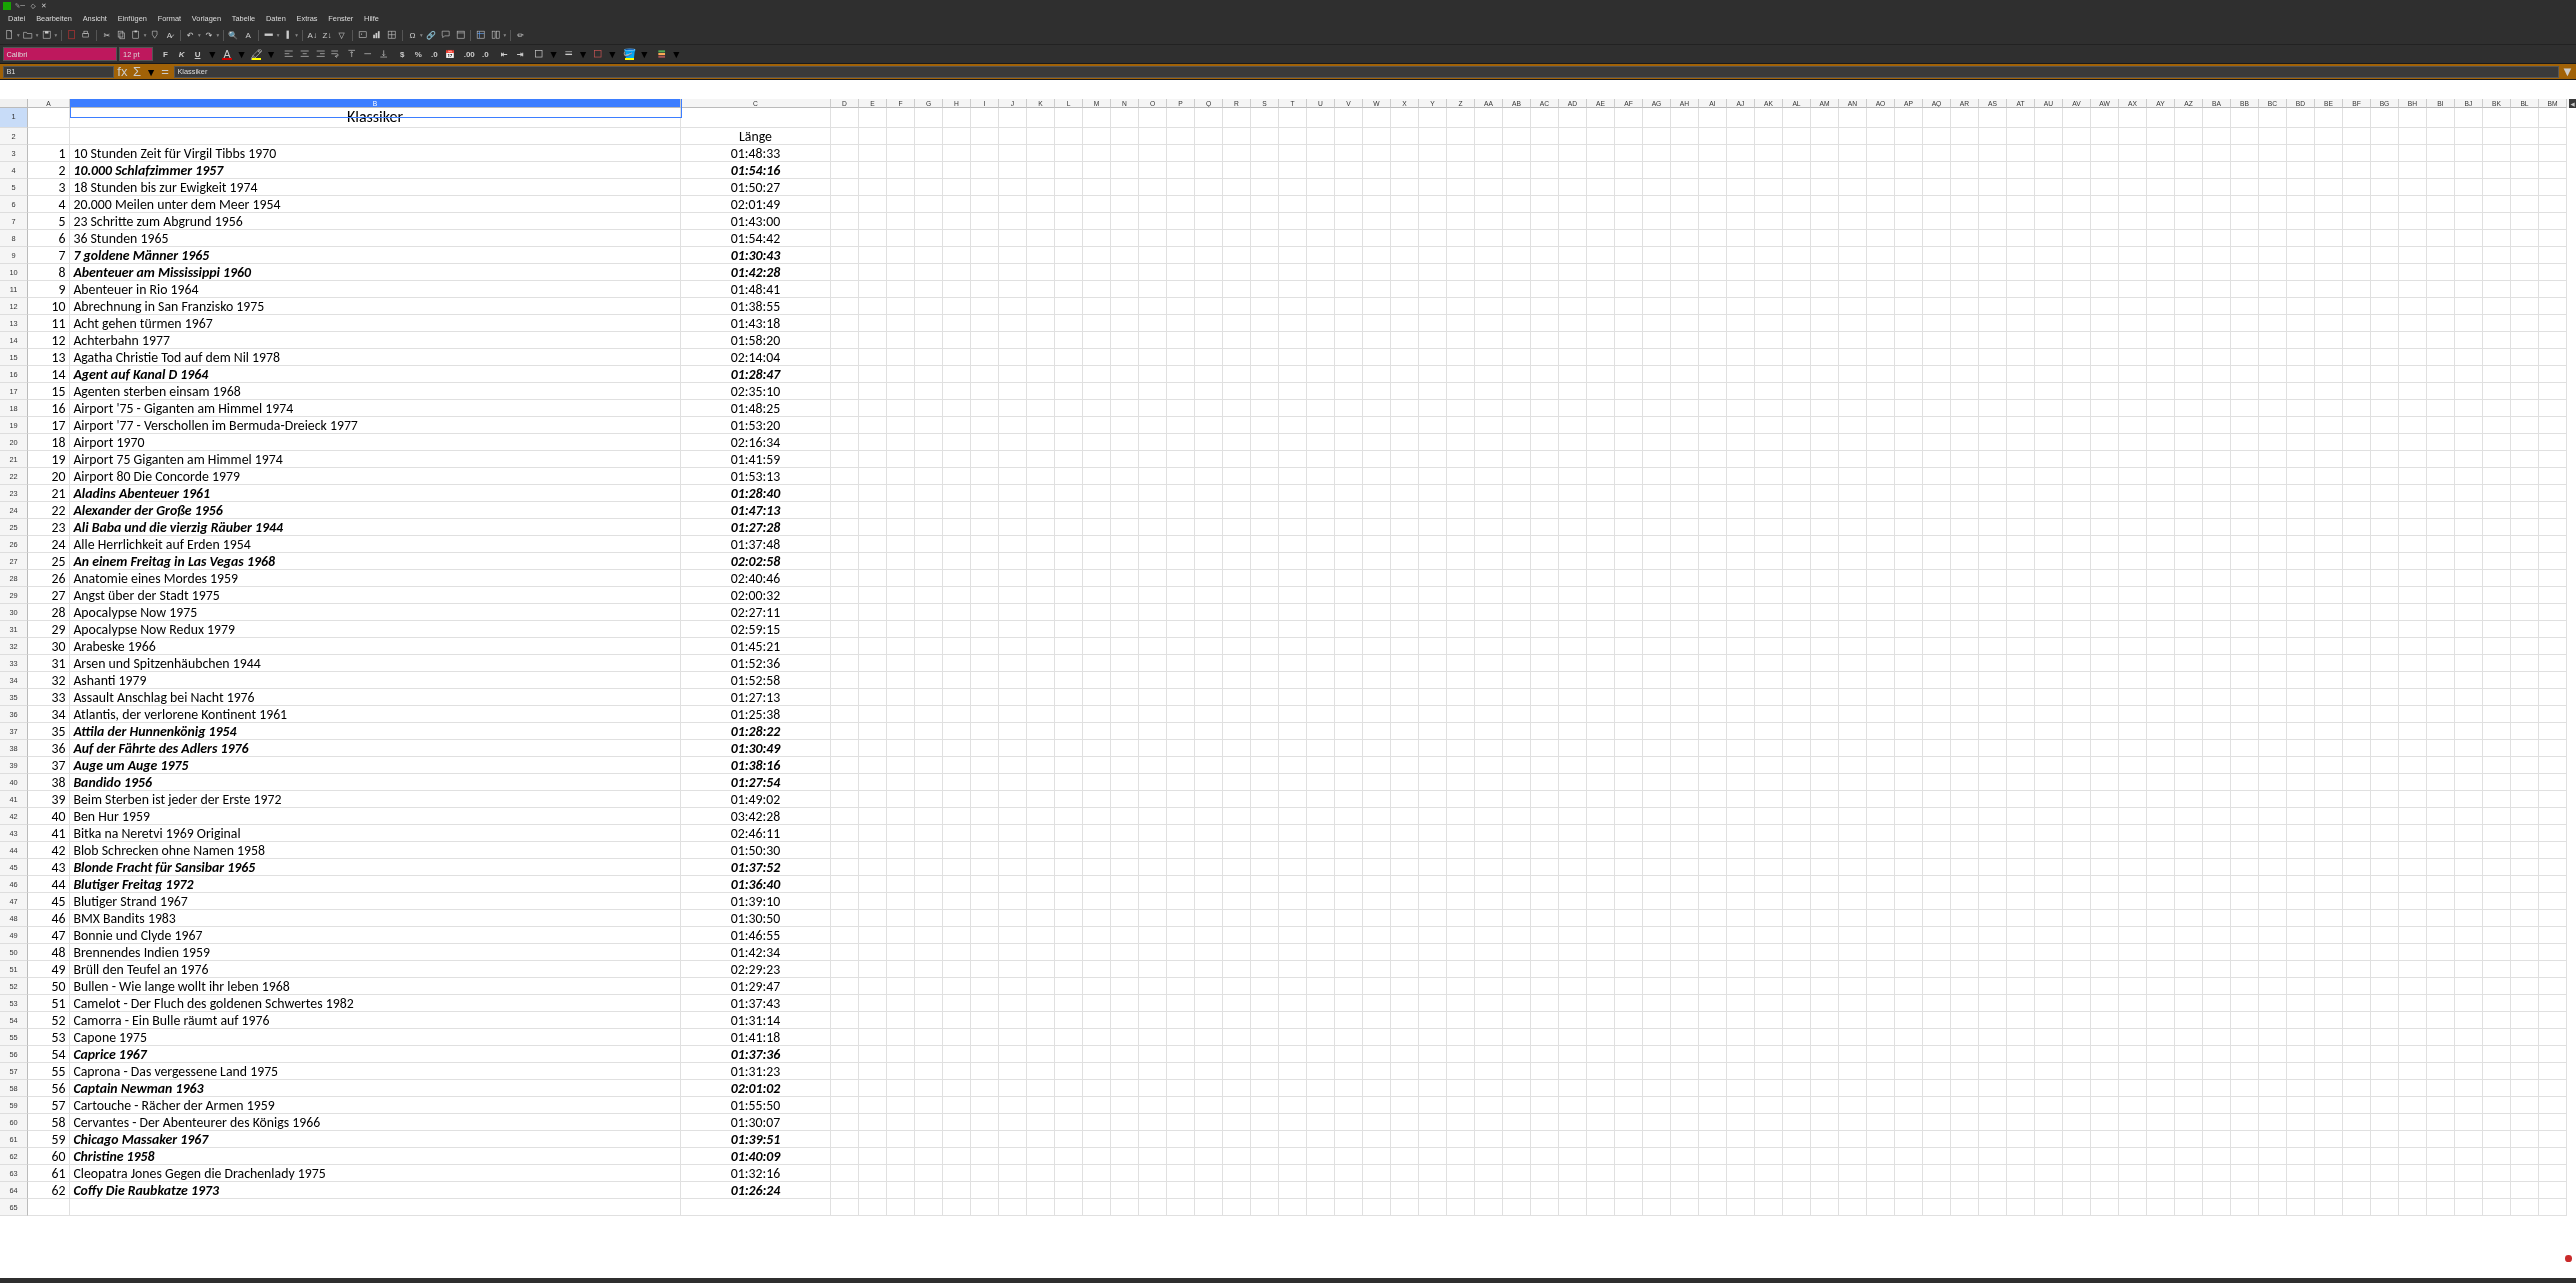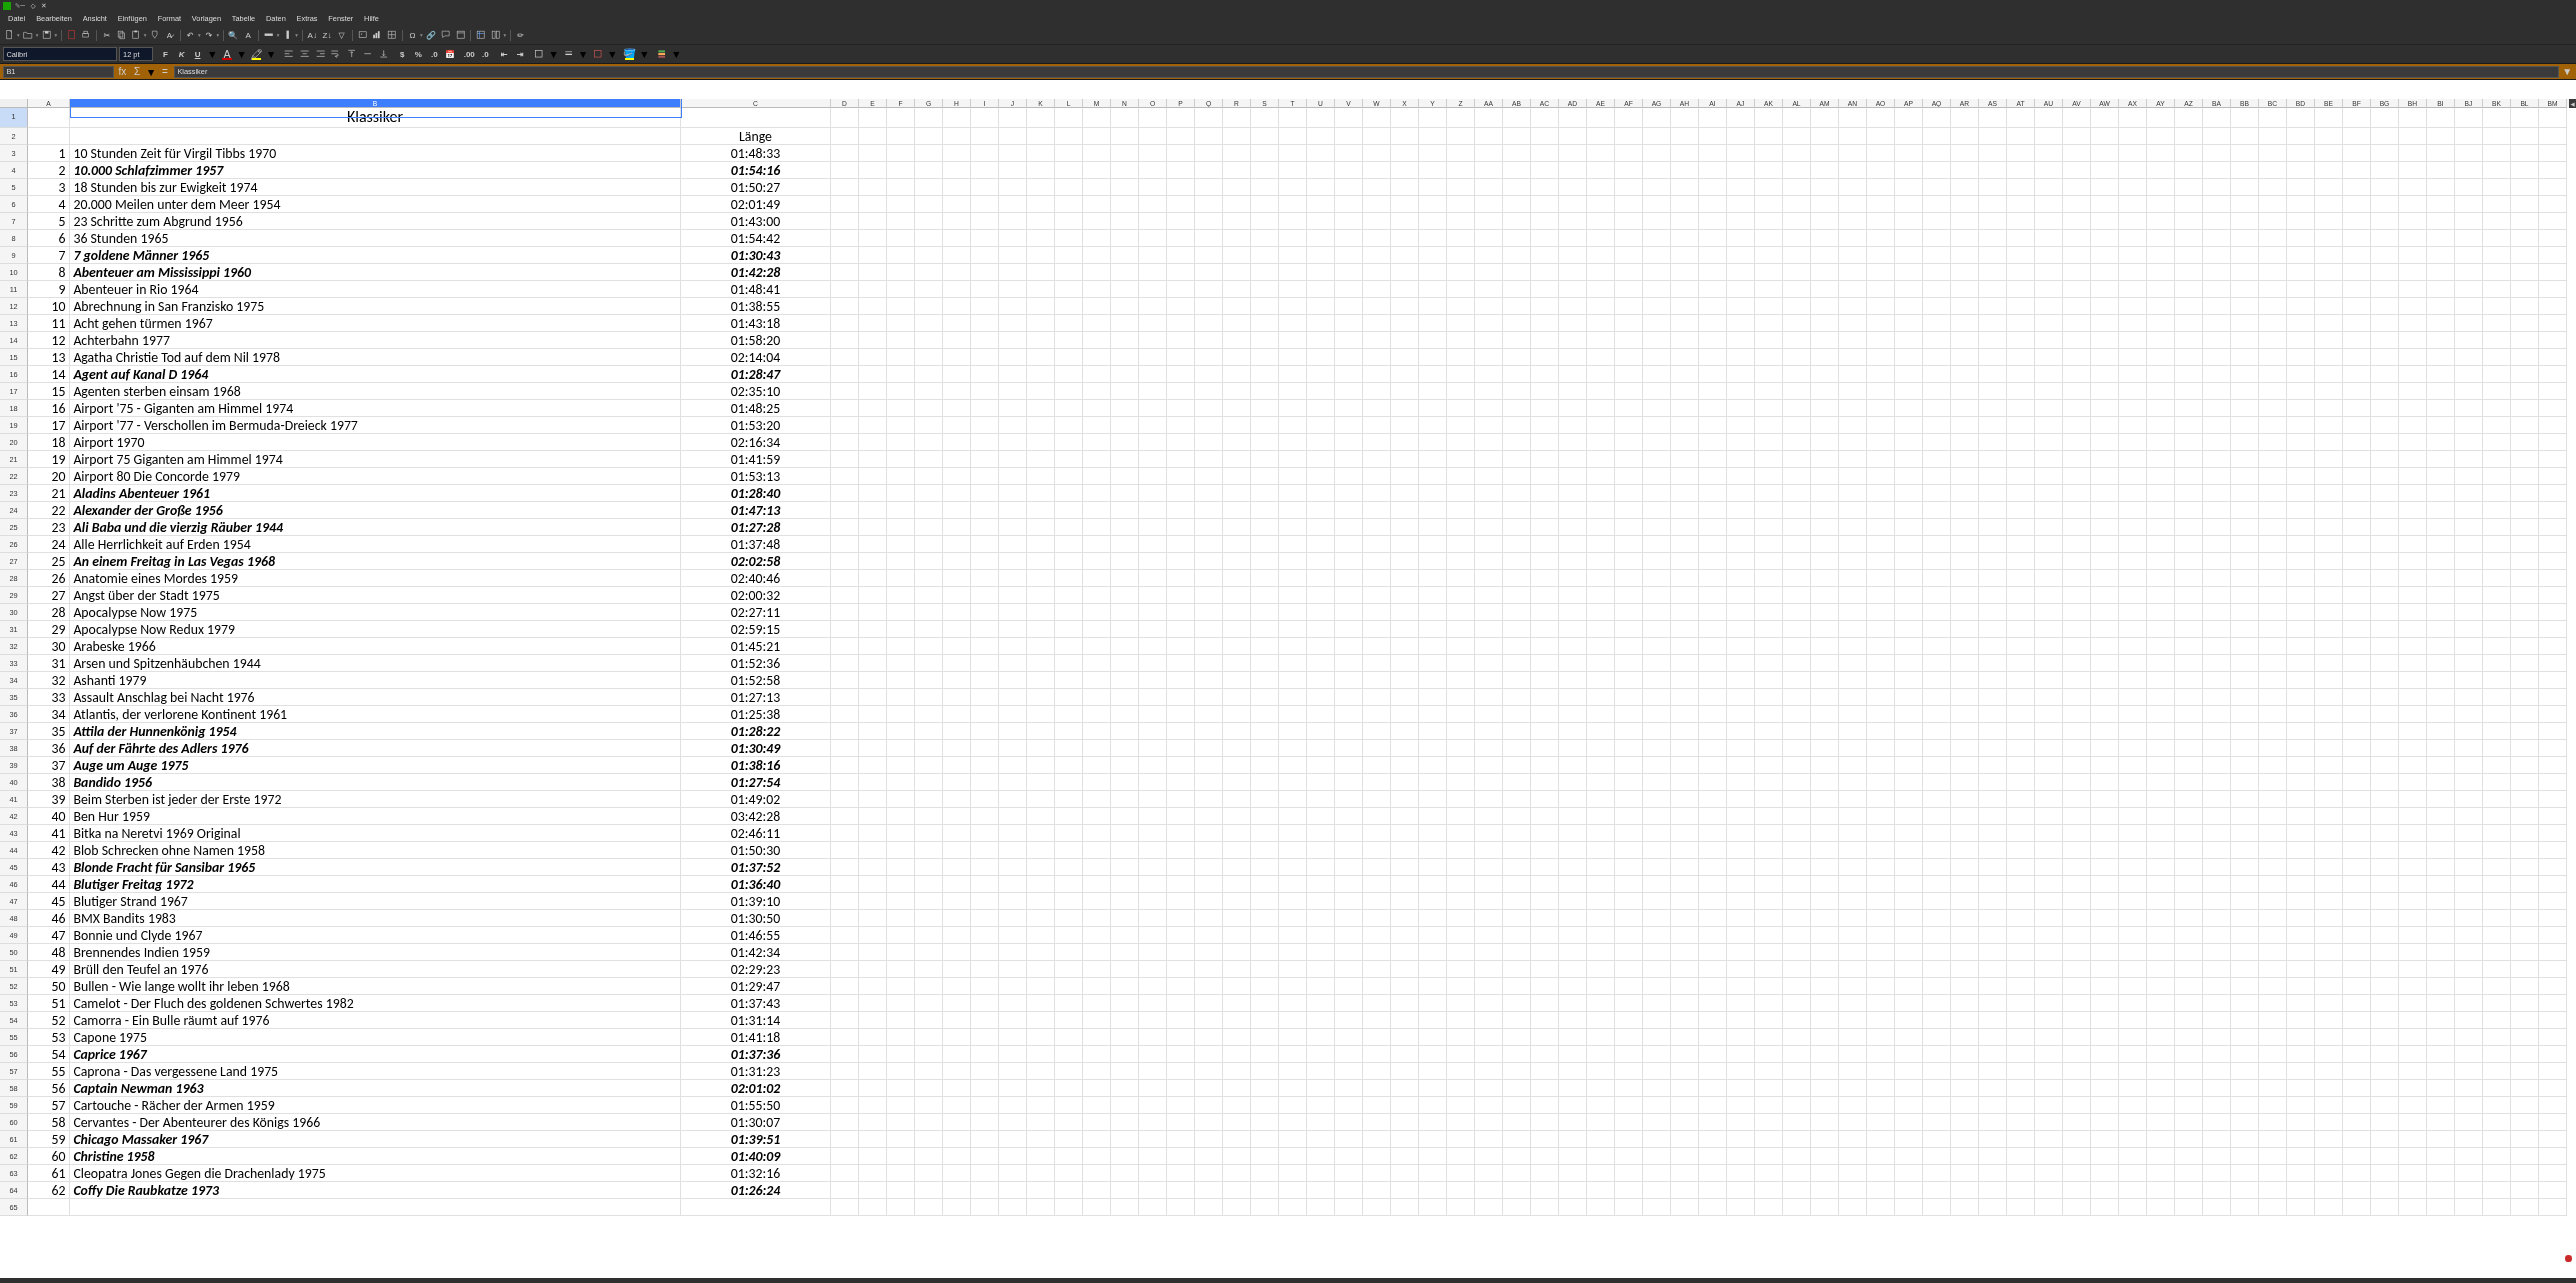--- a/index.html
+++ b/index.html
@@ -19,31 +19,31 @@
 
 
 .toolbar { background: #2f2f2f; height: 19px; display: flex; align-items: center; padding: 0 2.7px; gap: 1.3px; border-bottom: 0.7px solid #222; }
 .toolbar .tbtn { width: 13.4px; height: 13.4px; display: flex; align-items: center; justify-content: center; color: #ccc; font-size: 8px; cursor: pointer; border-radius: 1.3px; }
 .toolbar .tbtn svg { width: 9.4px; height: 9.4px; }
 .toolbar .tsep { width: 0.7px; height: 10.7px; background: #555; margin: 0 2px; }
 .toolbar .dd { width: 4px; color: #888; font-size: 4.7px; cursor: pointer; margin-left: -1.3px; }
 
 
 .formatbar { background: #2f2f2f; height: 19px; display: flex; align-items: center; padding: 0 2.7px; gap: 2.7px; border-bottom: 0.7px solid #1a1a1a; }
-.formatbar select, .formatbar input { background: #0f172a; color: #ddd; border: 0.7px solid #555; font-size: 7.4px; height: 13.4px; padding: 0 2.7px; }
+.formatbar select, .formatbar input { background: #be185d; color: #ddd; border: 0.7px solid #555; font-size: 7.4px; height: 13.4px; padding: 0 2.7px; }
 .fontname { width: 114px; }
 .fontsize { width: 34px; }
 .formatbar .fbtn { width: 13.4px; height: 13.4px; display: flex; align-items: center; justify-content: center; color: #ccc; font-size: 8px; cursor: pointer; font-weight: bold; }
 .formatbar .colbtn { width: 13.4px; height: 13.4px; position: relative; cursor: pointer; display: flex; align-items: center; justify-content: center; color: #ccc; }
 .formatbar .colbtn .u { position: absolute; bottom: 0.7px; left: 2px; right: 2px; height: 2px; }
 
 
 .formulabar { background: #a16207; height: 16px; display: flex; align-items: center; padding: 0 2.7px; gap: 2.7px; border-bottom: 0.7px solid #1a1a1a; }
 .namebox { background: #3a3a3a; color: #ddd; border: 0.7px solid #555; font-size: 7.4px; height: 12px; width: 111px; padding: 0 2.7px; }
-.formulabar .fxbtn { width: 12px; height: 12px; color: #ccc; font-size: 10px; display: flex; align-items: center; justify-content: center; cursor: pointer; }
+.formulabar .fxbtn { width: 12px; height: 12px; color: #ccc; font-size: 13px; display: flex; align-items: center; justify-content: center; cursor: pointer; }
 .formulainput { flex: 1; background: #3a3a3a; color: #ddd; border: 0.7px solid #555; font-size: 7.4px; height: 12px; padding: 0 2.7px; }
 
 
 .sheet { position: absolute; top: 99px; left: 0; right: 0; bottom: 5.4px; background: #fff; overflow: hidden; }
 
 
 .colheaders { display: flex; height: 9.4px; position: sticky; top: 0; background: #f5f5f5; }
 .corner { width: 28px; background: #f0f0f0; border-right: 0.7px solid #bbb; border-bottom: 0.7px solid #bbb; flex-shrink: 0; }
 .colhead { border-right: 0.7px solid #ccc; border-bottom: 0.7px solid #bbb; text-align: center; font-size: 6.7px; color: #333; background: #f5f5f5; line-height: 9.4px; flex-shrink: 0; overflow: hidden; }
 .colhead.sel { background: #3d7eff; color: #fff; }

